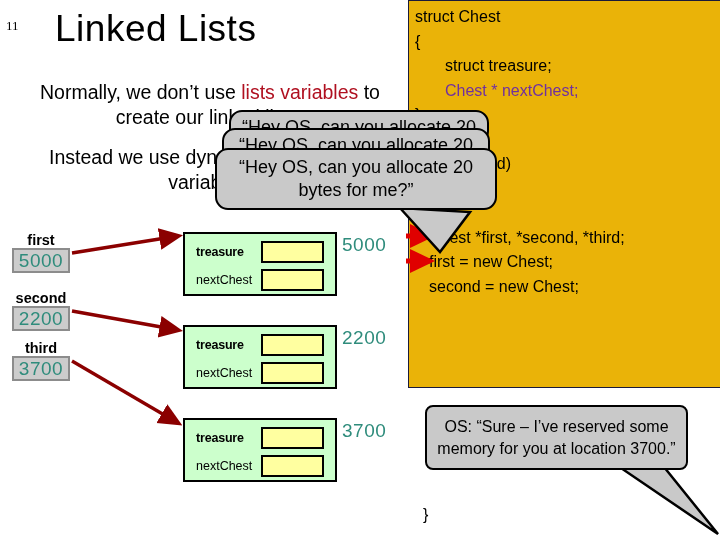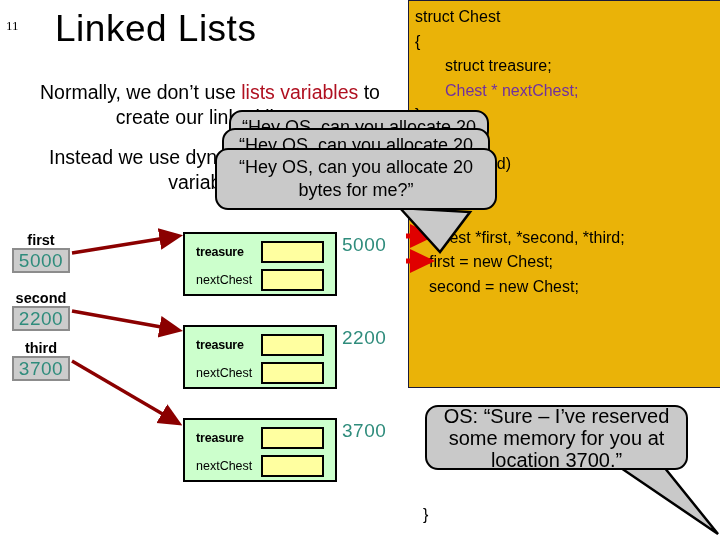--- a/index.html
+++ b/index.html
@@ -126,22 +126,22 @@
     line-height:23px;
     color:#000;
     padding:4px 8px;
   }
   #bubble-1 { left:229px; top:110px; width:260px; height:34px; }
   #bubble-2 { left:222px; top:128px; width:268px; height:34px; }
   #bubble-3 { left:215px; top:148px; width:282px; height:62px;
               display:flex; align-items:center; justify-content:center; }
   #bubble-os {
     left:425px; top:405px; width:263px; height:65px;
-    font-size:20px; line-height:22px;
-    display:flex; align-items:center; justify-content:center;
+    font-size:16px; line-height:22px;
+    display:flex; align-items:center; justify-content:center;border-radius:8px;
   }
 </style>
 </head>
 <body>
 
 <div id="code-panel">
   <div class="code-line">struct Chest</div>
   <div class="code-line">{</div>
   <div class="code-line code-ind1">struct treasure;</div>
   <div class="code-line code-ind1 code-purple">Chest * nextChest;</div>

